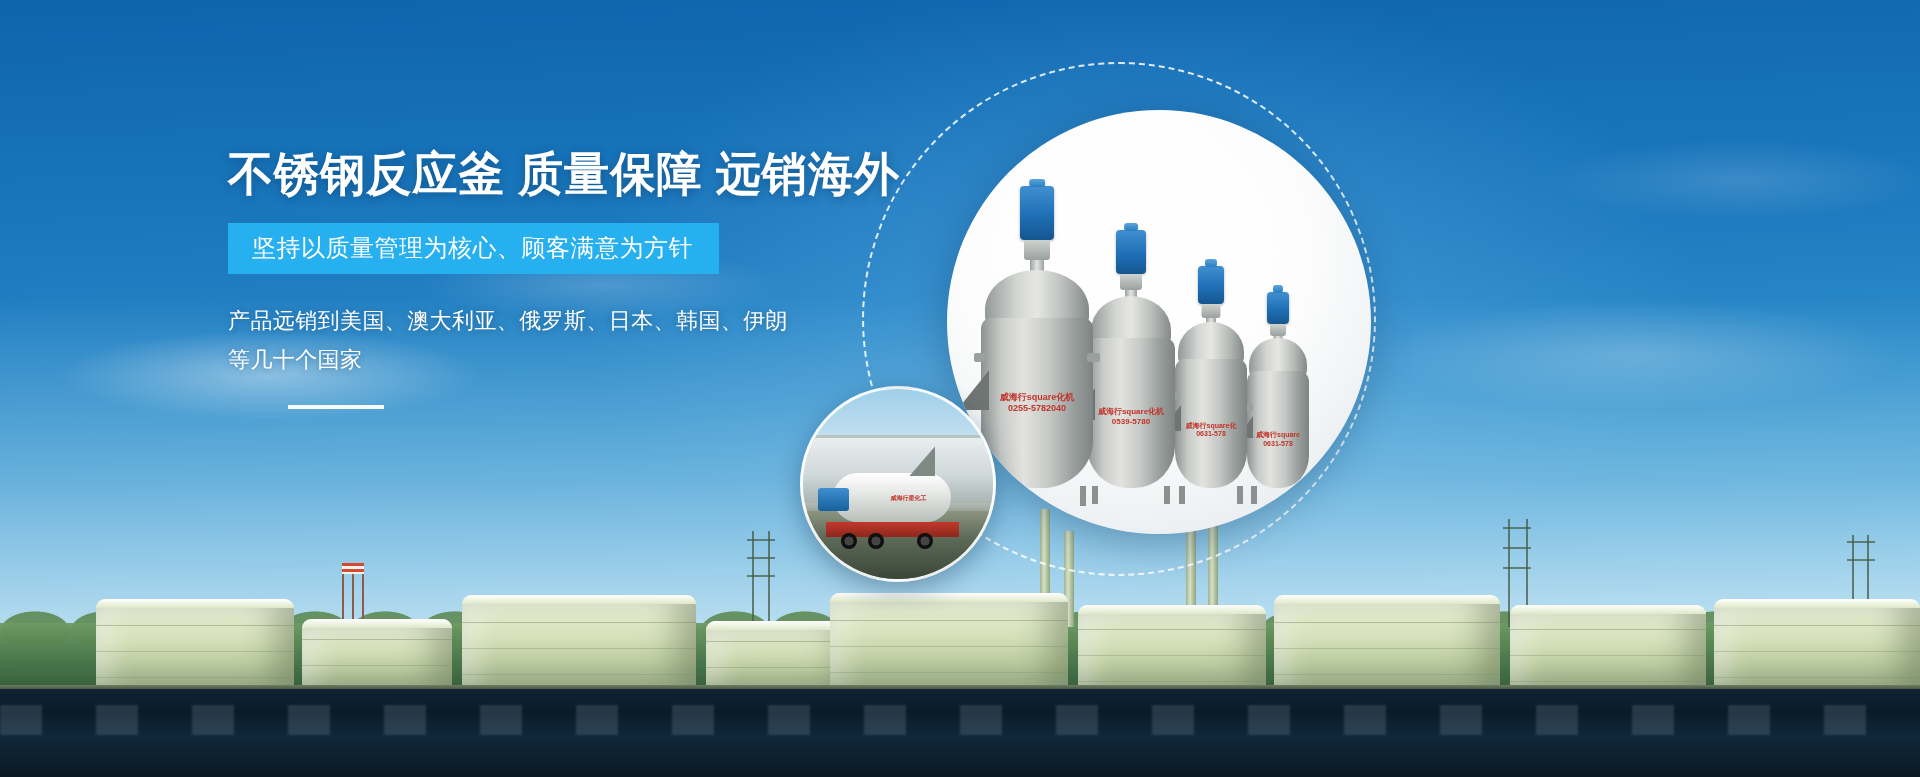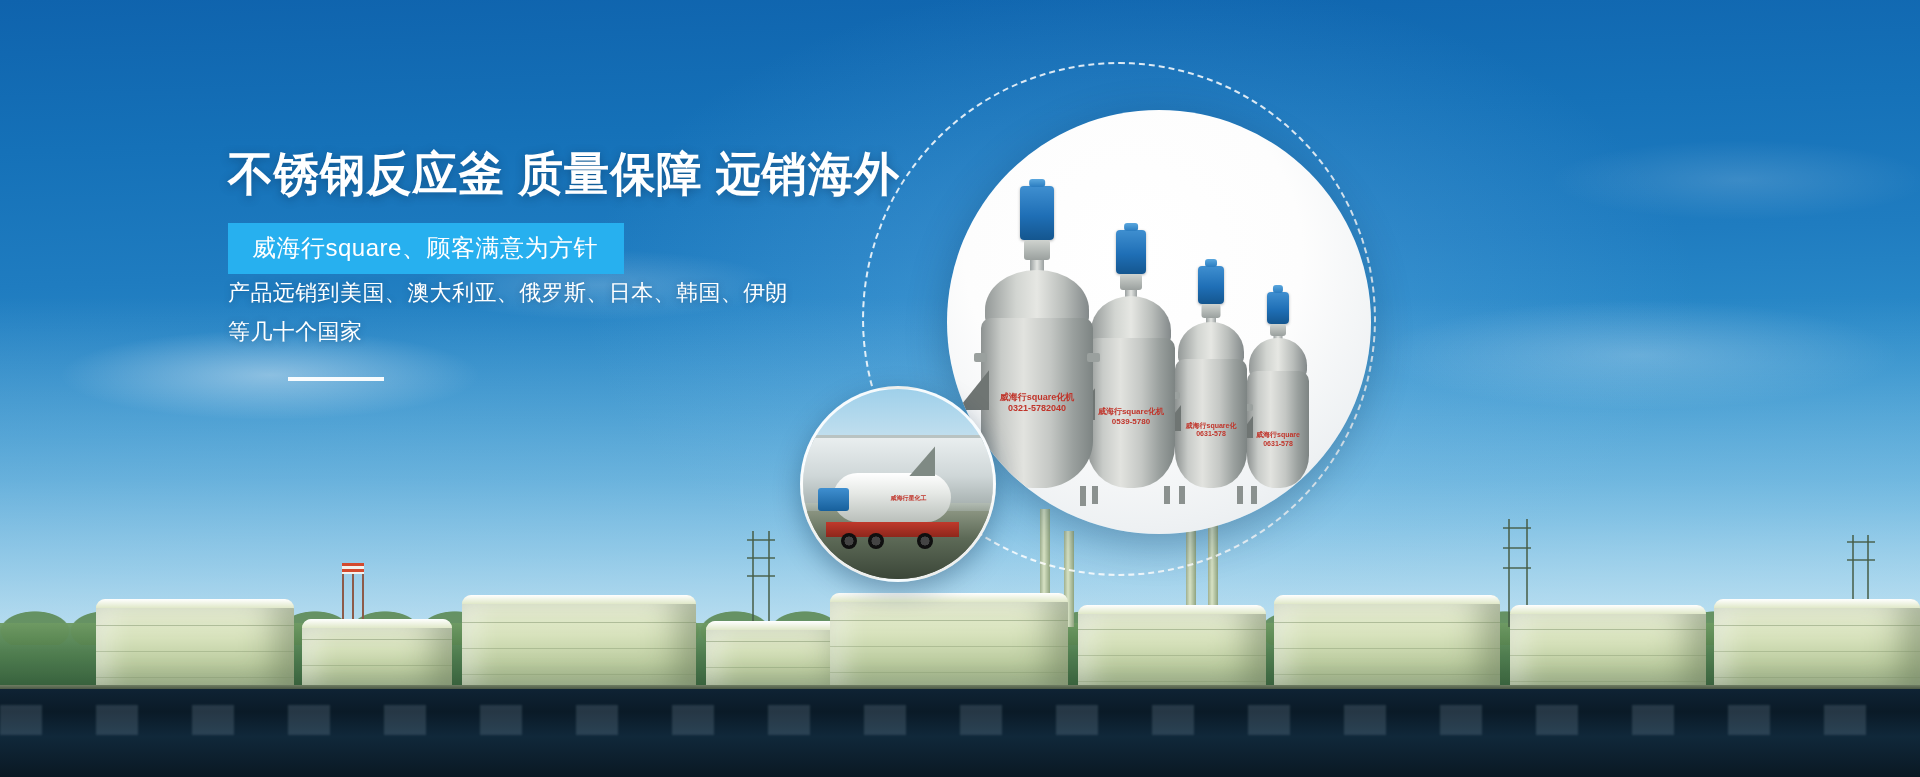--- a/index.html
+++ b/index.html
@@ -104,20 +104,21 @@
     transform:scaleX(.96);transform-origin:left center;
   }
   .subbar{
     display:inline-block;margin-top:26px;
     background:#27b0ef;
     padding:10px 26px 11px 24px;
     font-size:24px;line-height:1.25;color:#ffffff;letter-spacing:.5px;
     white-space:nowrap;
   }
   .para{
+    margin-top:28px;
     font-size:22px;line-height:1.75;color:#ffffff;letter-spacing:.4px;
     text-shadow:0 1px 6px rgba(10,50,90,.35);
   }
   .rule{
     margin-top:26px;margin-left:60px;
     width:96px;height:4px;background:#ffffff;opacity:.95;
   }
 
   
   .ring{
@@ -365,21 +366,21 @@
       <div class="gearbox" style="top:-30px;width:26px;height:20px;"></div>
       <div class="shaft" style="top:-10px;width:14px;height:42px;"></div>
       <div class="dome"></div>
       <div class="flange" style="top:25%;"></div>
       <div class="body"></div>
       <div class="nozzle" style="left:-7px;top:38%;width:13px;height:9px;"></div>
       <div class="nozzle" style="right:-7px;top:38%;width:13px;height:9px;"></div>
       <div class="fin" style="left:-24px;top:46%;width:32px;height:40px;"></div>
       <div class="label" style="top:56%;font-size:9px;">
         <div>威海行square化机</div>
-        <div>0321-5782040</div>
+        <div>0255-5782040</div>
       </div>
       <div class="legs" style="bottom:-18px;">
           <i style="left:0;height:20px;"></i>
           <i style="right:0;height:20px;"></i>
         </div>
     </div>
   </div>
 
   <div class="photo-small">
     <div class="ps-roof"></div>
@@ -390,21 +391,21 @@
     <div class="ps-motor"></div>
     <div class="ps-chassis"></div>
     <div class="ps-wheel" style="left:20%;"></div>
     <div class="ps-wheel" style="left:34%;"></div>
     <div class="ps-wheel" style="left:60%;"></div>
     <div class="ps-label">威海行星化工</div>
   </div>
 
   <div class="copy">
     <div class="headline">不锈钢反应釜 质量保障 远销海外</div>
-    <div class="subbar">威海行square、顾客满意为方针</div>
+    <div class="subbar">坚持以质量管理为核心、顾客满意为方针</div>
     <div class="para">
       <div>产品远销到美国、澳大利亚、俄罗斯、日本、韩国、伊朗</div>
       <div>等几十个国家</div>
     </div>
     <div class="rule"></div>
   </div>
 
 </div>
 
 </body></html>

